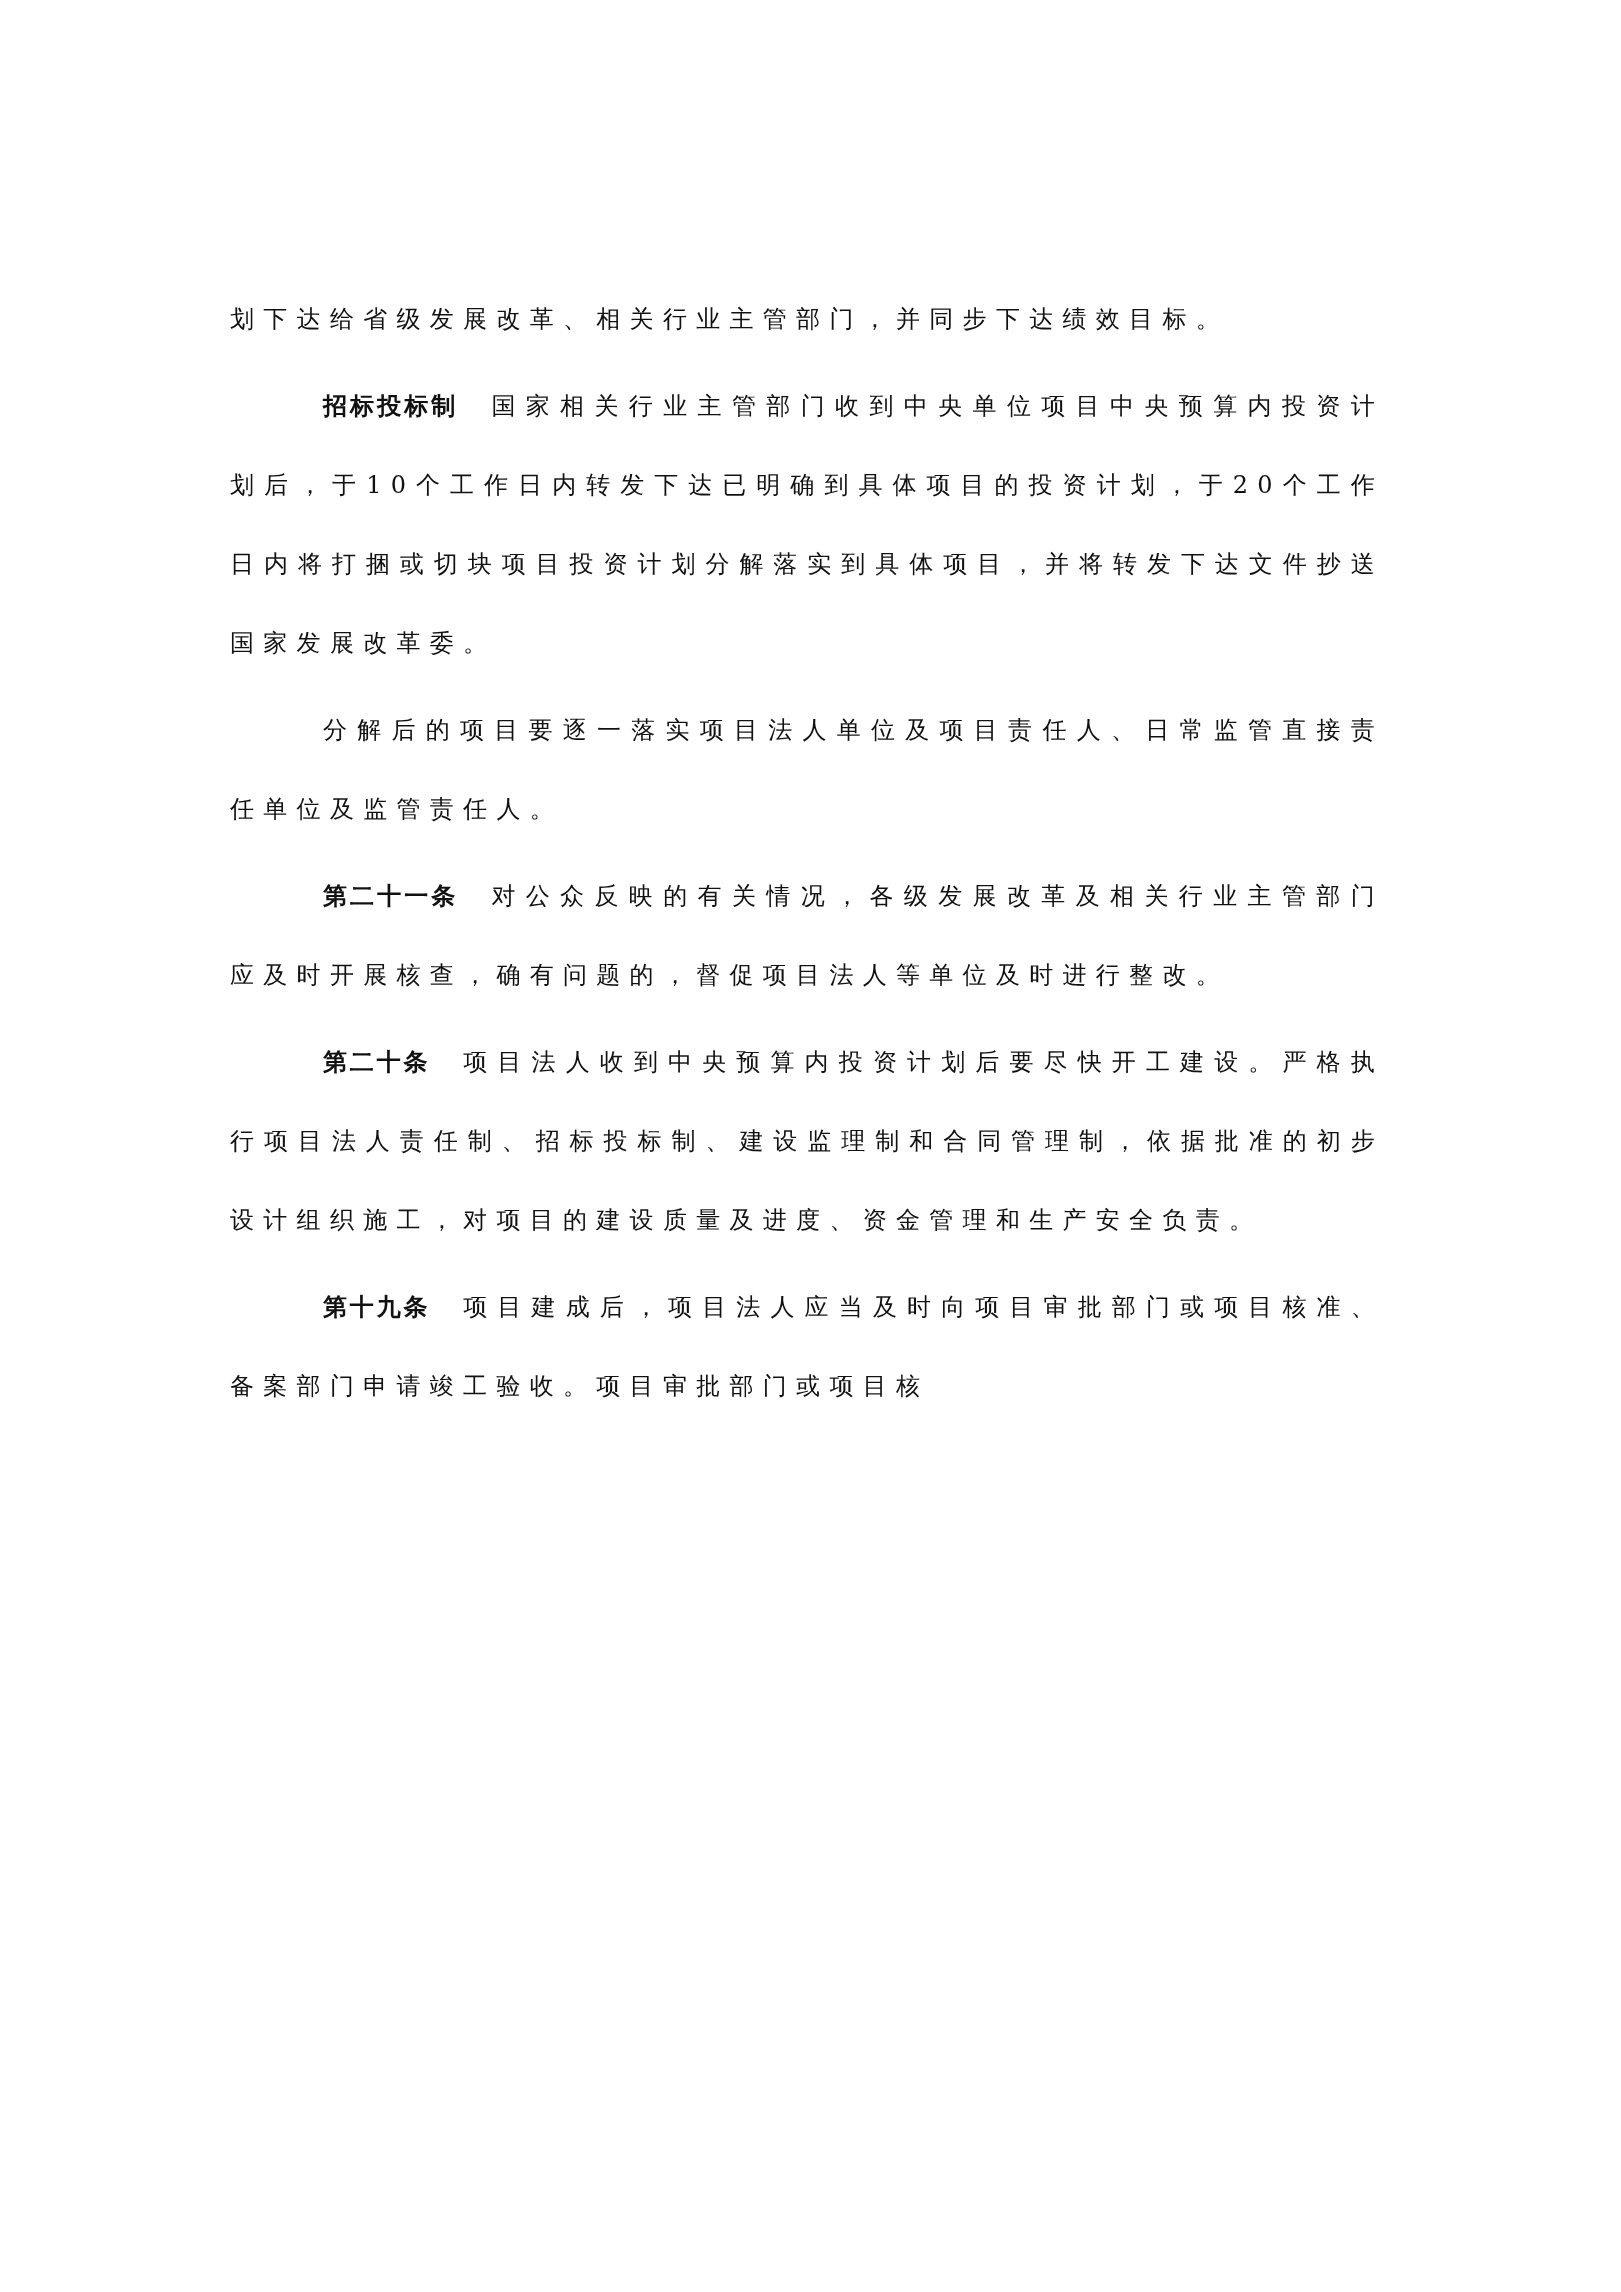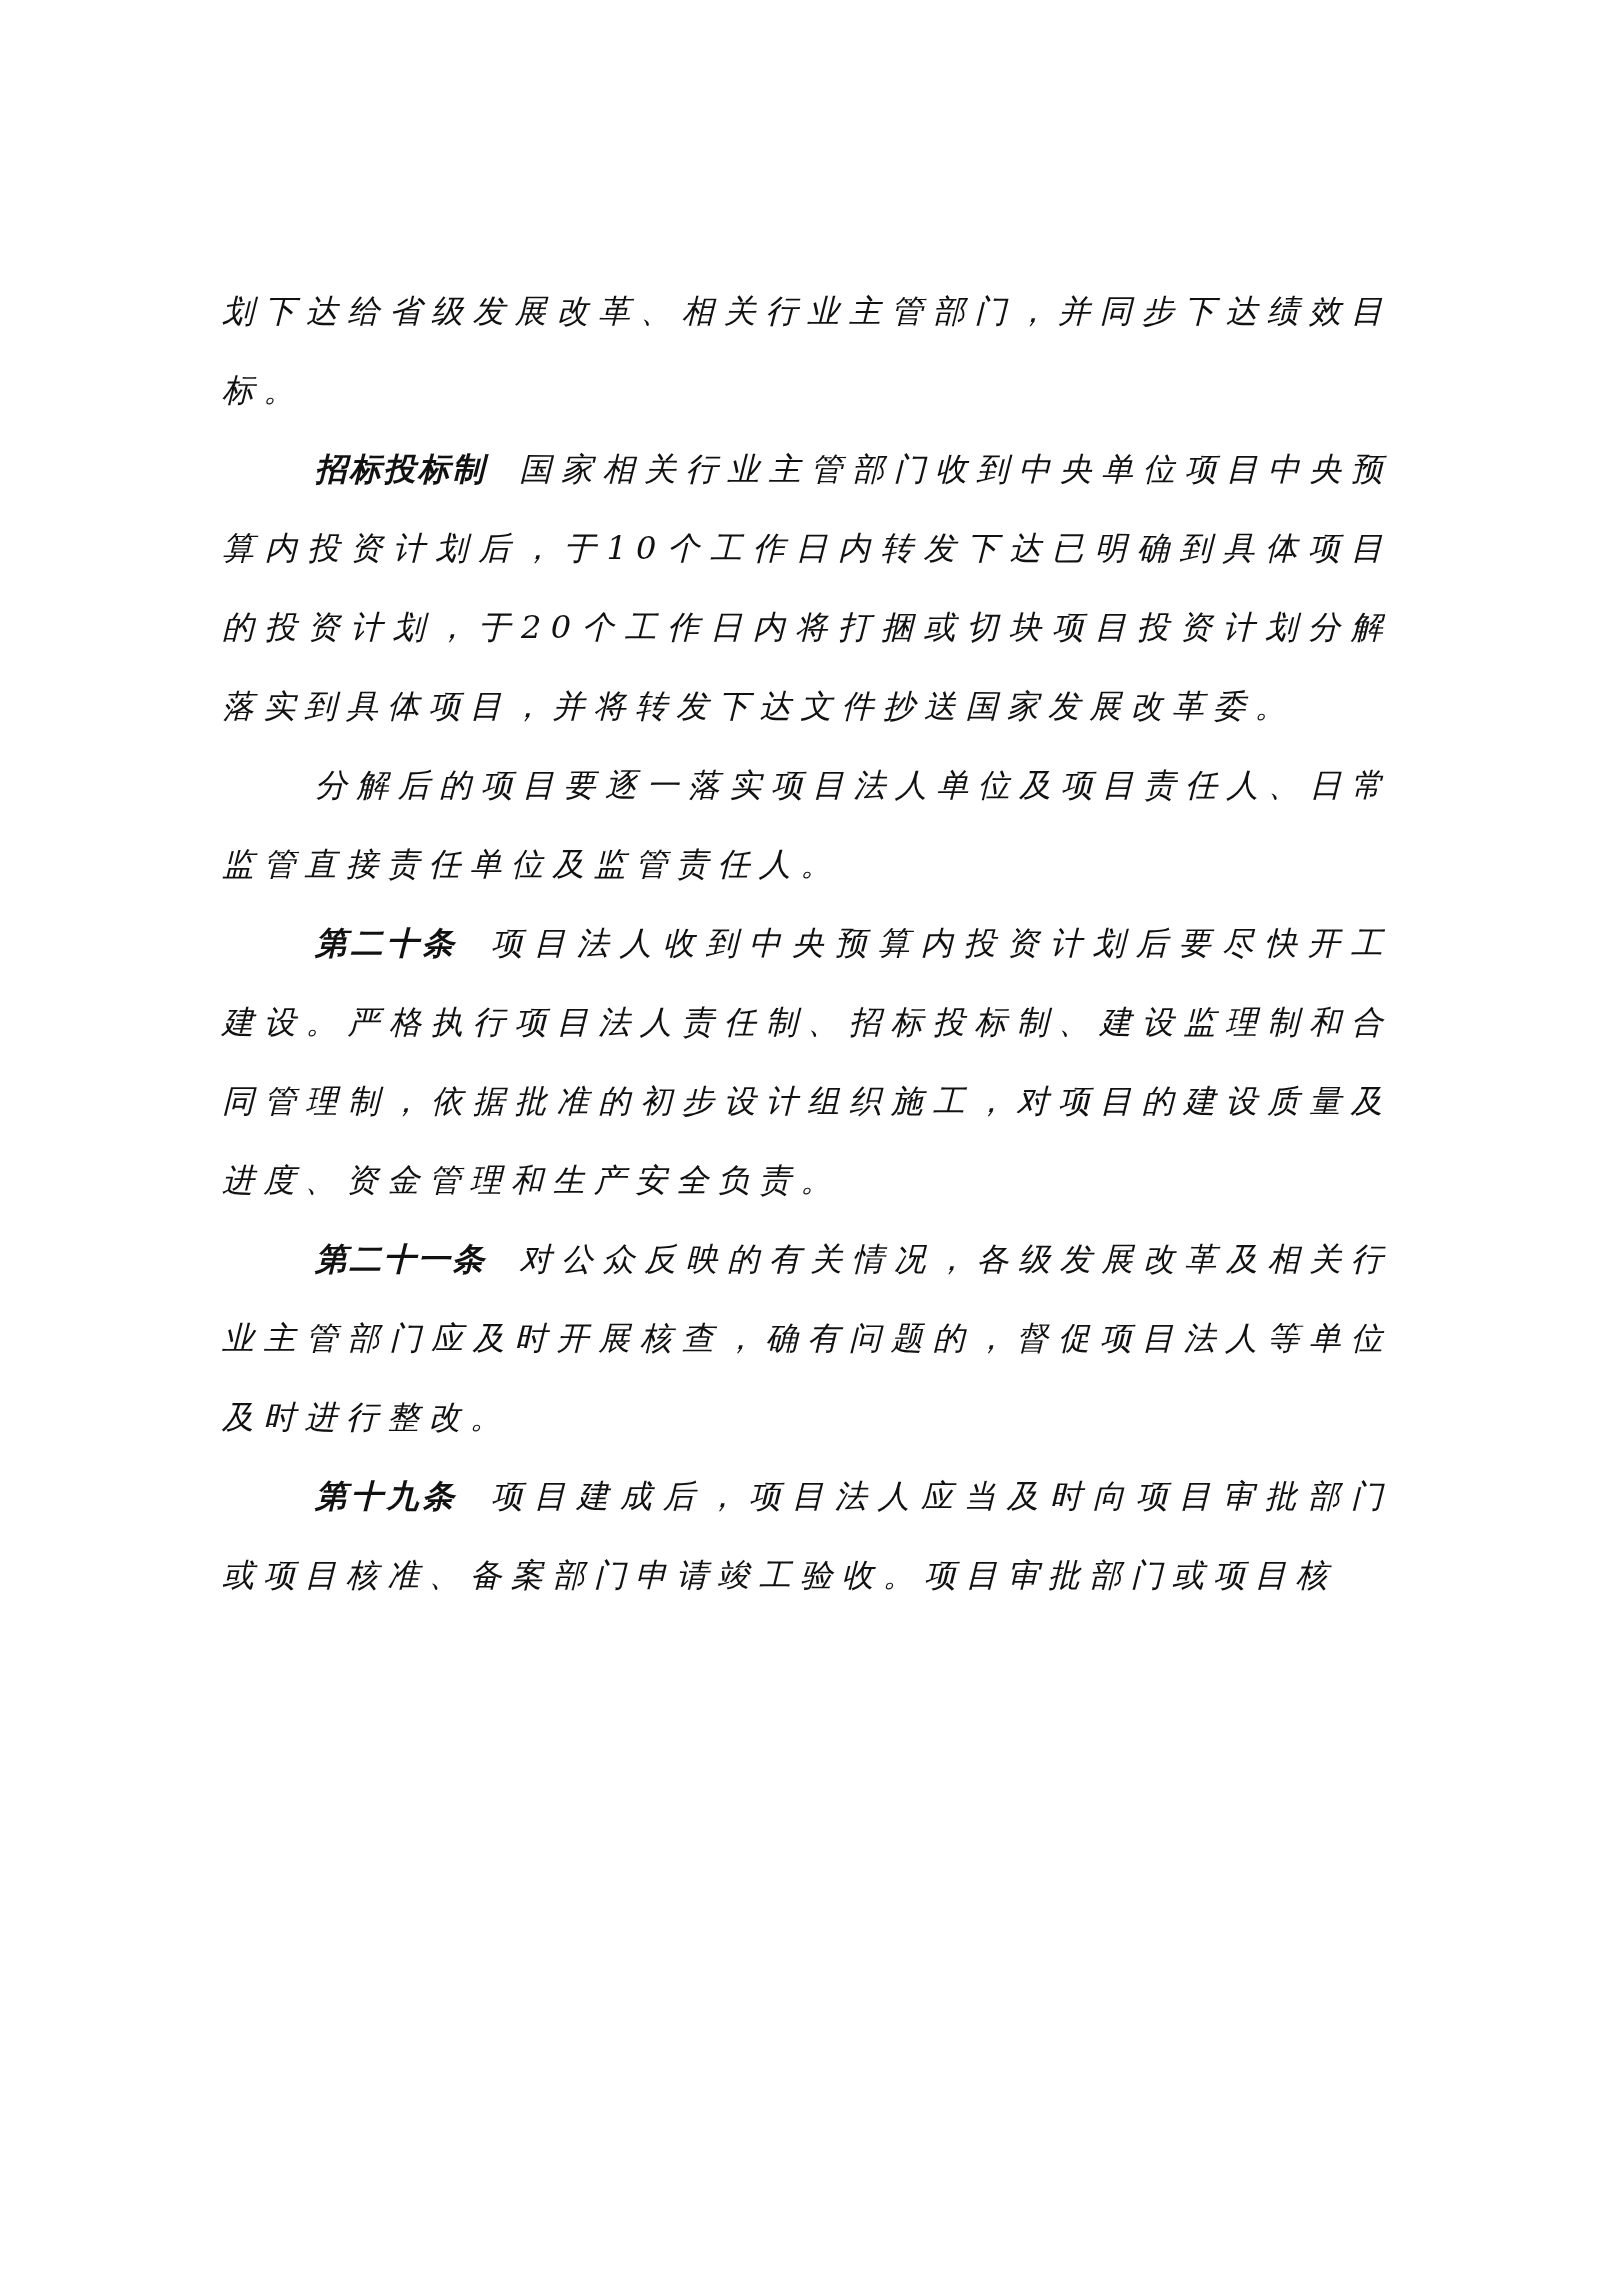--- a/index.html
+++ b/index.html
@@ -15,28 +15,27 @@
     }
     .page {
       position: absolute;
       left: 222px;
       top: 272px;
       width: 1170px;
       font-family: "DejaVu Serif", "Liberation Serif", serif;
       color: #111111;
     }
     .para {
-      margin: 0;
-      font-size: 32px;
+      margin: 8px;
+      font-size: 24px;
       line-height: 79px;
       letter-spacing: 9.3px;
       text-align: justify;
       text-align-last: left;
       word-break: break-all;
-      font-style: italic;
     }
     .para.indent {
       text-indent: 93px;
     }
     .article-no {
       font-family: "DejaVu Sans", "Liberation Sans", sans-serif;
       font-weight: bold;
       letter-spacing: 2px;
       margin-right: 33px;
     }
@@ -48,22 +47,22 @@
   <p class="para">
     <span>划下达给省级发展改革、相关行业主管部门，并同步下达绩效目标。</span>
   </p>
   <p class="para indent">
     <span class="article-no">招标投标制</span><span>国家相关行业主管部门收到中央单位项目中央预算内投资计划后，于10个工作日内转发下达已明确到具体项目的投资计划，于20个工作日内将打捆或切块项目投资计划分解落实到具体项目，并将转发下达文件抄送国家发展改革委。</span>
   </p>
   <p class="para indent">
     <span>分解后的项目要逐一落实项目法人单位及项目责任人、日常监管直接责任单位及监管责任人。</span>
   </p>
   <p class="para indent">
-    <span class="article-no">第二十条</span><span>项目法人收到中央预算内投资计划后要尽快开工建设。严格执行项目法人责任制、招标投标制、建设监理制和合同管理制，依据批准的初步设计组织施工，对项目的建设质量及进度、资金管理和生产安全负责。</span>
+    <span class="article-no">第二十一条</span><span>对公众反映的有关情况，各级发展改革及相关行业主管部门应及时开展核查，确有问题的，督促项目法人等单位及时进行整改。</span>
   </p>
   <p class="para indent">
-    <span class="article-no">第二十一条</span><span>对公众反映的有关情况，各级发展改革及相关行业主管部门应及时开展核查，确有问题的，督促项目法人等单位及时进行整改。</span>
+    <span class="article-no">第二十条</span><span>项目法人收到中央预算内投资计划后要尽快开工建设。严格执行项目法人责任制、招标投标制、建设监理制和合同管理制，依据批准的初步设计组织施工，对项目的建设质量及进度、资金管理和生产安全负责。</span>
   </p>
   <p class="para indent">
     <span class="article-no">第十九条</span><span>项目建成后，项目法人应当及时向项目审批部门或项目核准、备案部门申请竣工验收。项目审批部门或项目核</span>
   </p>
 </div>
 
 
 </body></html>

